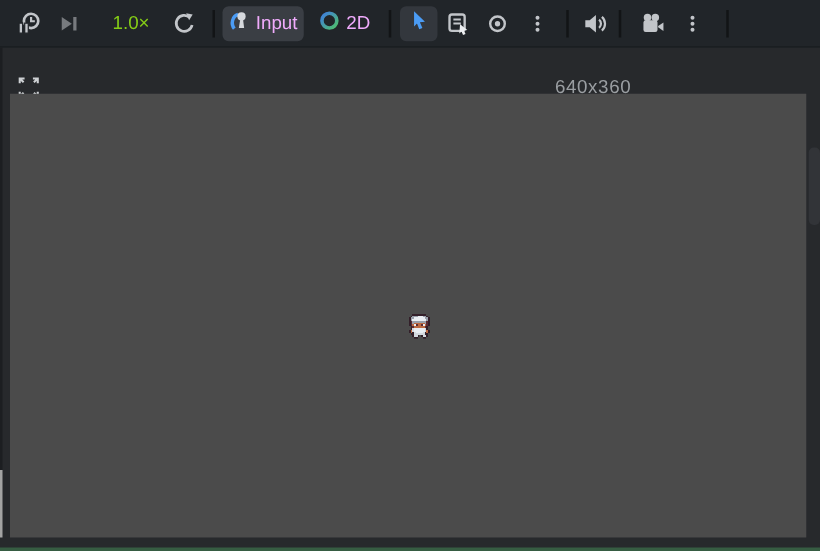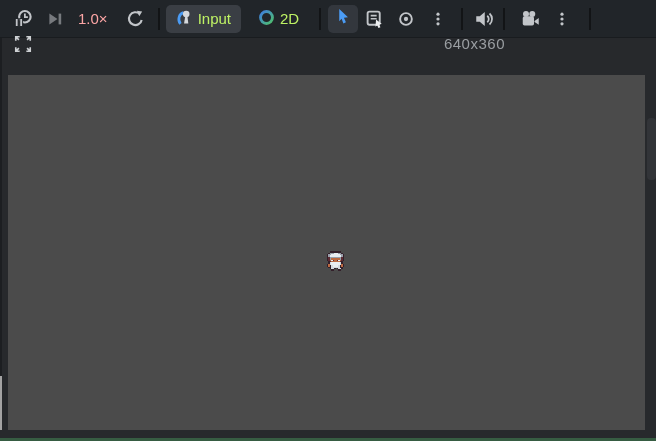--- a/index.html
+++ b/index.html
@@ -16,32 +16,32 @@
     background: #212529;
     display: flex; align-items: center;
     padding-left: 12px;
     border-bottom: 1px solid #191c1f;
   }
   .tbtn {
     display: flex; align-items: center; justify-content: center;
     width: 22px; height: 26px; border-radius: 4px; flex: 0 0 auto;
   }
   .tbtn svg { display: block; }
-  .speed-label { font-size: 15px; color: #fca5a5; margin-left: 12px; flex: 0 0 auto; }
+  .speed-label { font-size: 15px; color: #84cc16; margin-left: 24px; flex: 0 0 auto; }
   .vsep { width: 2px; height: 22px; background: #121416; flex: 0 0 auto; }
   .mode-btn {
     display: flex; align-items: center; gap: 5px;
-    height: 28px; padding: 0 10px; border-radius: 5px; flex: 0 0 auto;
-    font-size: 15px; color: #bef264;
+    height: 28px; padding: 0 5px; border-radius: 5px; flex: 0 0 auto;
+    font-size: 15px; color: #f0abfc;
   }
   .mode-btn.active { background: #3a3e44; }
   .tool-btn-active { background: #33373d; width: 30px; height: 28px; border-radius: 5px;
     display: flex; align-items: center; justify-content: center; flex: 0 0 auto; }
   
-  .subbar { position: absolute; left: 0; top: 30px; width: 524px; height: 36px; }
+  .subbar { position: absolute; left: 0; top: 56px; width: 524px; height: 36px; }
   .expand-btn { position: absolute; left: 13px; top: 4px; width: 20px; height: 20px; }
   .resolution {
     position: absolute; right: 19px; top: 5px;
     font-size: 15px; color: #9a9ea2; letter-spacing: 0.5px;
   }
   
   .viewport {
     position: absolute; left: 8px; top: 75px; width: 637px; height: 355px;
     background: #4b4b4b;
   }

